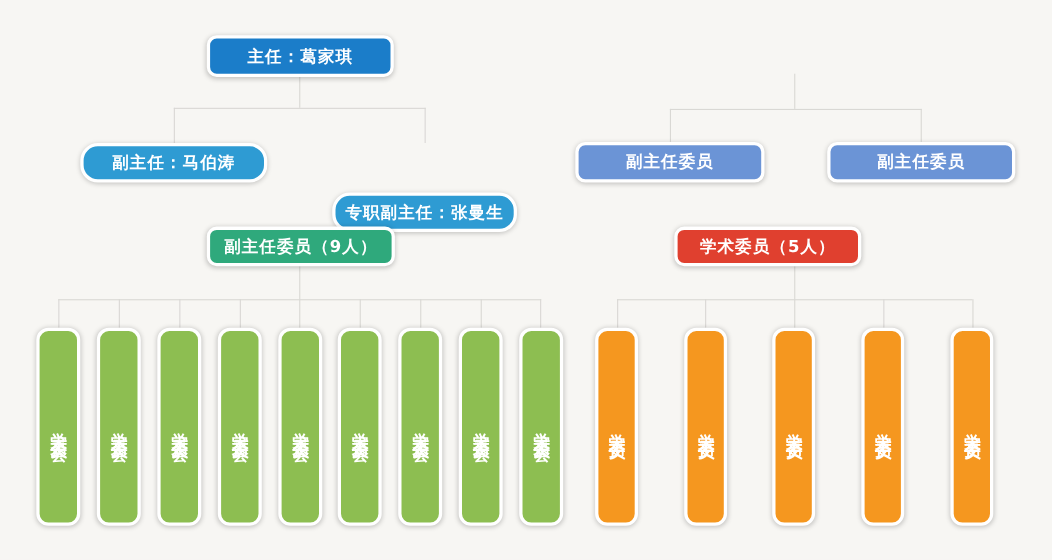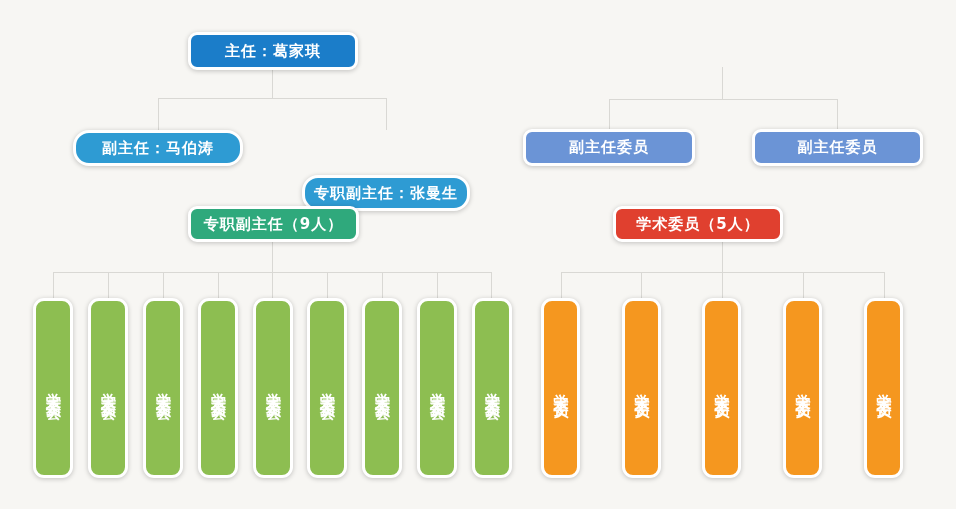--- a/index.html
+++ b/index.html
@@ -72,21 +72,21 @@
   <div class="line vline" style="left: 722px; top: 272px; height: 26px; background-color: rgb(217, 216, 212);"></div>
   <div class="line vline" style="left: 803px; top: 272px; height: 26px; background-color: rgb(217, 216, 212);"></div>
   <div class="line vline" style="left: 884px; top: 272px; height: 26px; background-color: rgb(217, 216, 212);"></div>
 
   <div class="hnode c-blue" style="left: 188px; top: 32px; width: 170px; height: 38px; background-color: rgb(27, 125, 201);">主任：葛家琪</div>
 
   <div class="hnode c-lblue" style="left: 73px; top: 130px; width: 170px; height: 36px; background-color: rgb(46, 155, 211);">副主任：马伯涛</div>
 
   <div class="hnode c-lblue" style="left: 302px; top: 130px; width: 168px; height: 36px; background-color: rgb(46, 155, 211); margin-top: 45px;">专职副主任：张曼生</div>
 
-  <div class="hnode c-green" style="left: 188px; top: 206px; width: 171px; height: 36px; background-color: rgb(47, 169, 124);">专职副主任（9人）</div>
+  <div class="hnode c-green" style="left: 188px; top: 206px; width: 171px; height: 36px; background-color: rgb(47, 169, 124);">副主任委员（9人）</div>
 
   <div class="vnode c-grass" style="left: 33px; background-color: rgb(141, 190, 81);">学术委员会</div>
   <div class="vnode c-grass" style="left: 88px; background-color: rgb(141, 190, 81);">学术委员会</div>
   <div class="vnode c-grass" style="left: 143px; background-color: rgb(141, 190, 81);">学术委员会</div>
   <div class="vnode c-grass" style="left: 198px; background-color: rgb(141, 190, 81);">学术委员会</div>
   <div class="vnode c-grass" style="left: 253px; background-color: rgb(141, 190, 81);">学术委员会</div>
   <div class="vnode c-grass" style="left: 307px; background-color: rgb(141, 190, 81);">学术委员会</div>
   <div class="vnode c-grass" style="left: 362px; background-color: rgb(141, 190, 81);">学术委员会</div>
   <div class="vnode c-grass" style="left: 417px; background-color: rgb(141, 190, 81);">学术委员会</div>
   <div class="vnode c-grass" style="left: 472px; background-color: rgb(141, 190, 81);">学术委员会</div>

